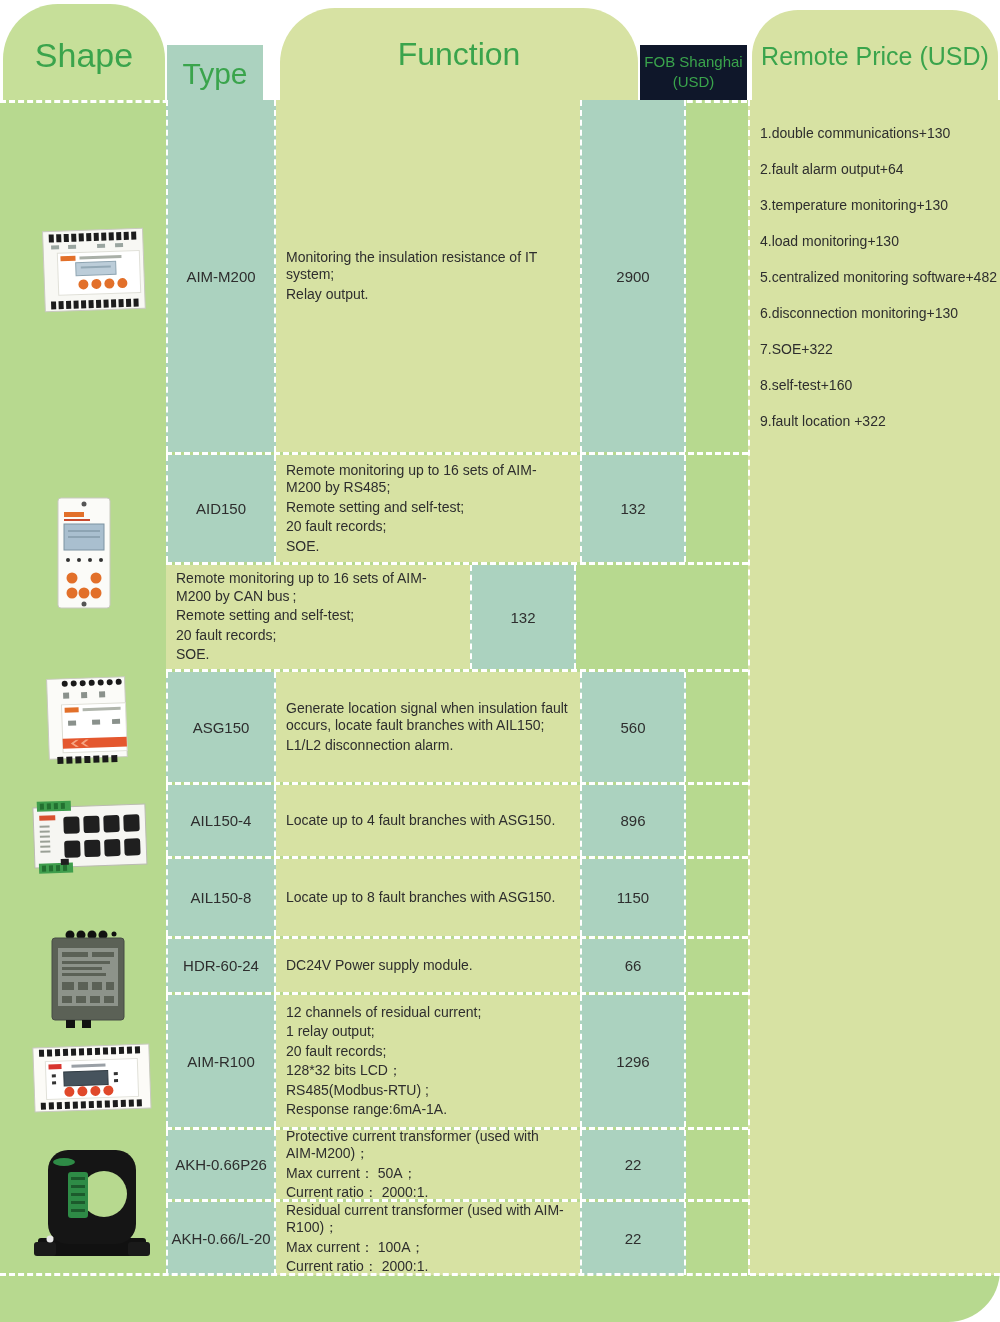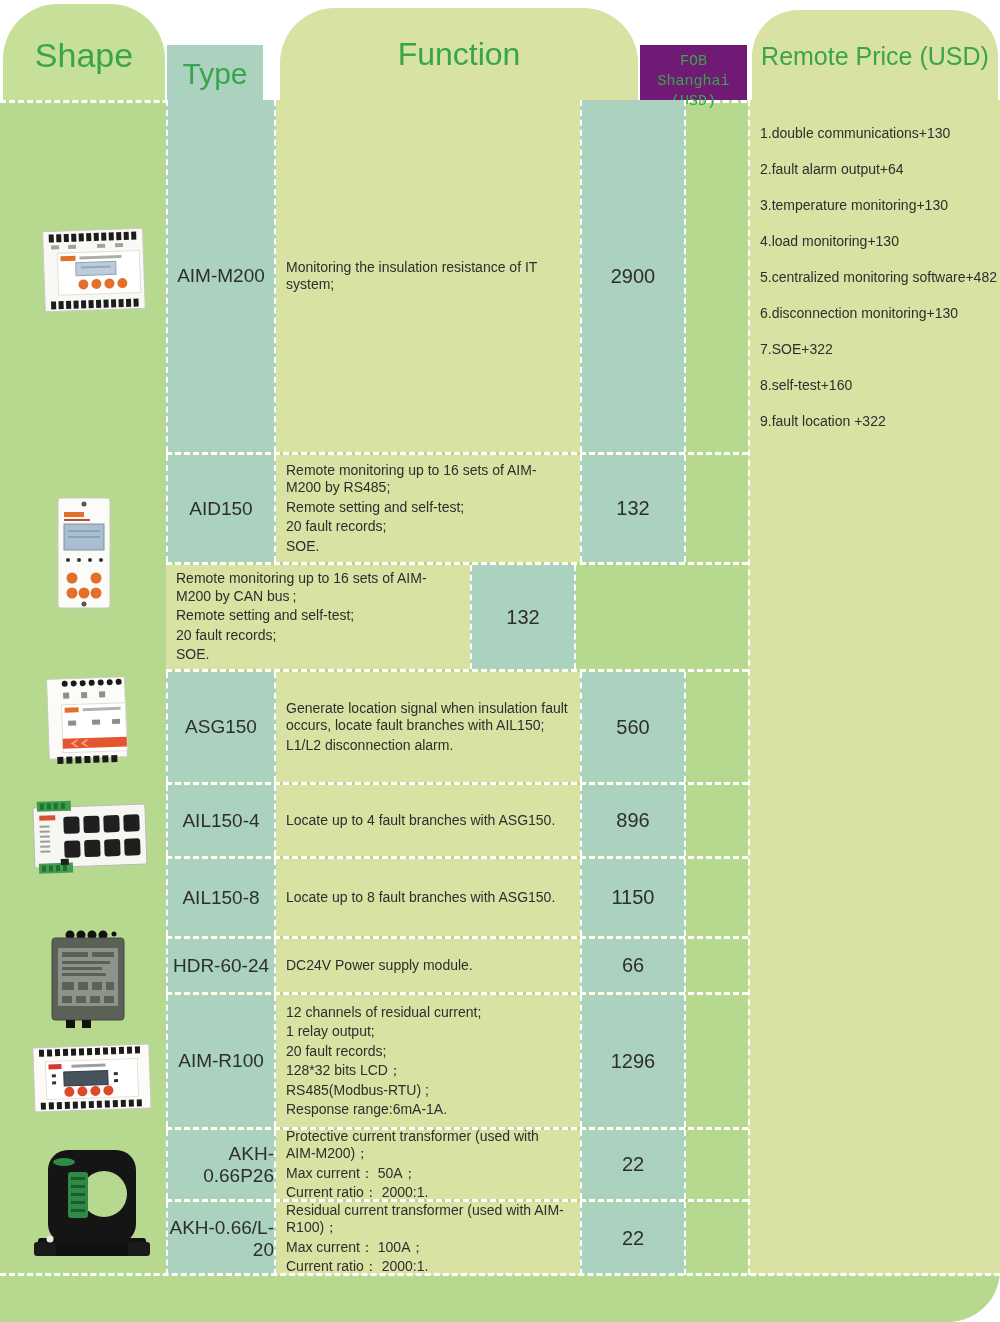--- a/index.html
+++ b/index.html
@@ -15,35 +15,35 @@
   }
   .bottom-dash{position:absolute;left:0;top:1273px;width:1000px;border-top:3px dashed #ffffff;}
   
   .hdr{position:absolute;color:#3aa44c;text-align:center;box-sizing:border-box;}
   .hdr-shape{left:3px;top:4px;width:162px;height:96px;background:#c6df99;
     border-radius:55px 55px 0 0;font-size:34px;padding-top:32px;}
   .hdr-type{left:167px;top:45px;width:96px;height:55px;background:#abd2bf;
     font-size:30px;padding-top:12px;}
   .hdr-function{left:280px;top:8px;width:358px;height:92px;background:#d7e2a3;
     border-radius:55px 55px 0 0;font-size:32px;padding-top:28px;}
-  .hdr-fob{left:640px;top:45px;width:107px;height:55px;background:#701a75;
-    font-size:15px;padding-top:7px;line-height:20px;font-family:Liberation Mono, monospace;}
+  .hdr-fob{left:640px;top:45px;width:107px;height:55px;background:#0f172a;
+    font-size:15px;padding-top:7px;line-height:20px;}
   .hdr-module{left:752px;top:10px;width:246px;height:90px;background:#d7e2a3;
     border-radius:46px 46px 0 0;font-size:25px;padding-top:32px;}
   
   .grid{position:absolute;left:166px;top:100px;width:582px;}
   .row{display:flex;box-sizing:border-box;}
   .row + .row{border-top:3px dashed #ffffff;}
   .cell{box-sizing:border-box;color:#2e2e2e;}
   .c-type{width:110px;background:#abd2bf;display:flex;align-items:center;justify-content:center;
-    font-size:19px;border-left:2px dashed #ffffff;border-right:2px dashed #ffffff;text-align:right;}
+    font-size:15px;border-left:2px dashed #ffffff;border-right:2px dashed #ffffff;text-align:right;}
   .c-func{width:304px;background:#d7e2a3;display:flex;flex-direction:column;justify-content:center;
     padding:5px 10px;font-size:14px;line-height:17.5px;overflow:hidden;}
   .c-fob{width:106px;background:#abd2bf;display:flex;align-items:center;justify-content:center;
-    font-size:20px;border-left:2px dashed #ffffff;border-right:2px dashed #ffffff;}
+    font-size:15px;border-left:2px dashed #ffffff;border-right:2px dashed #ffffff;}
   .func-line{margin:1px 0;}
   
   .module-col{
     position:absolute;left:748px;top:100px;width:252px;height:1175px;background:#d7e2a3;
     box-sizing:border-box;border-left:2px dashed #ffffff;padding:24px 0 0 10px;color:#2e2e2e;
   }
   .module-item{font-size:14px;line-height:18px;margin-bottom:18px;white-space:nowrap;}
   
   .fig{position:absolute;}
   .r-2{transform:rotate(-2deg);}
@@ -63,20 +63,21 @@
     <div>(USD)</div>
   </div>
   <div class="hdr hdr-module">Remote Price (USD)</div>
 
   <div class="grid">
 
     <div class="row" style="height:352px">
       <div class="cell c-type">AIM-M200</div>
       <div class="cell c-func">
         <div class="func-line">Monitoring the insulation resistance of IT system;</div>
+        <div class="func-line">Relay output.</div>
       </div>
       <div class="cell c-fob">2900</div>
     </div>
 
     <div class="row" style="height:110px">
       <div class="cell c-type">AID150</div>
       <div class="cell c-func">
         <div class="func-line">Remote monitoring up to 16 sets of AIM-M200 by RS485;</div>
         <div class="func-line">Remote setting and self-test;</div>
         <div class="func-line">20 fault records;</div>

